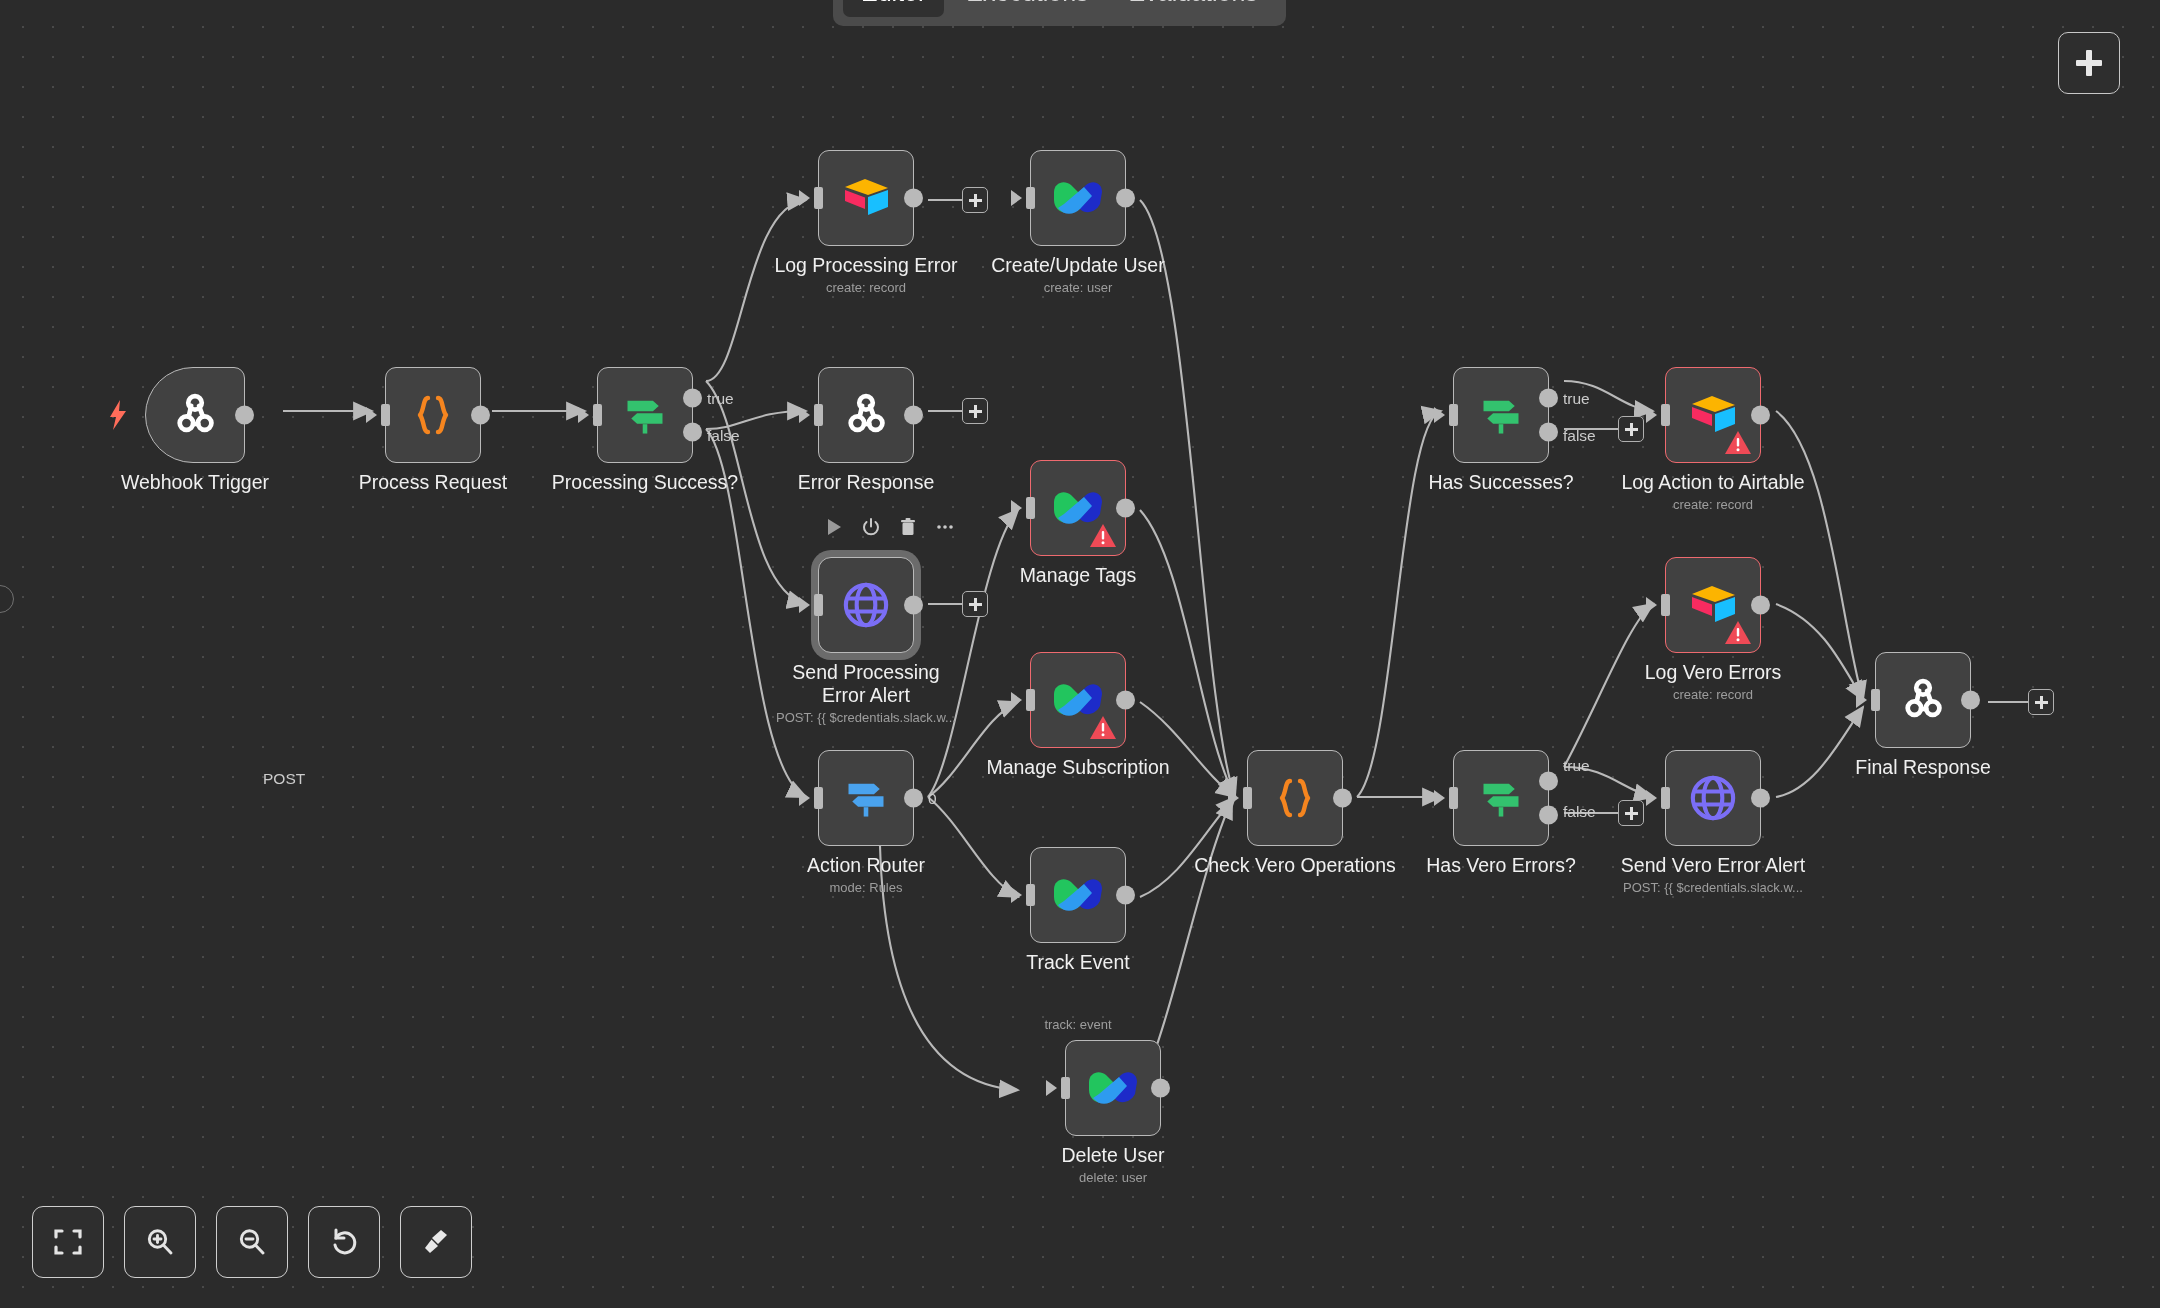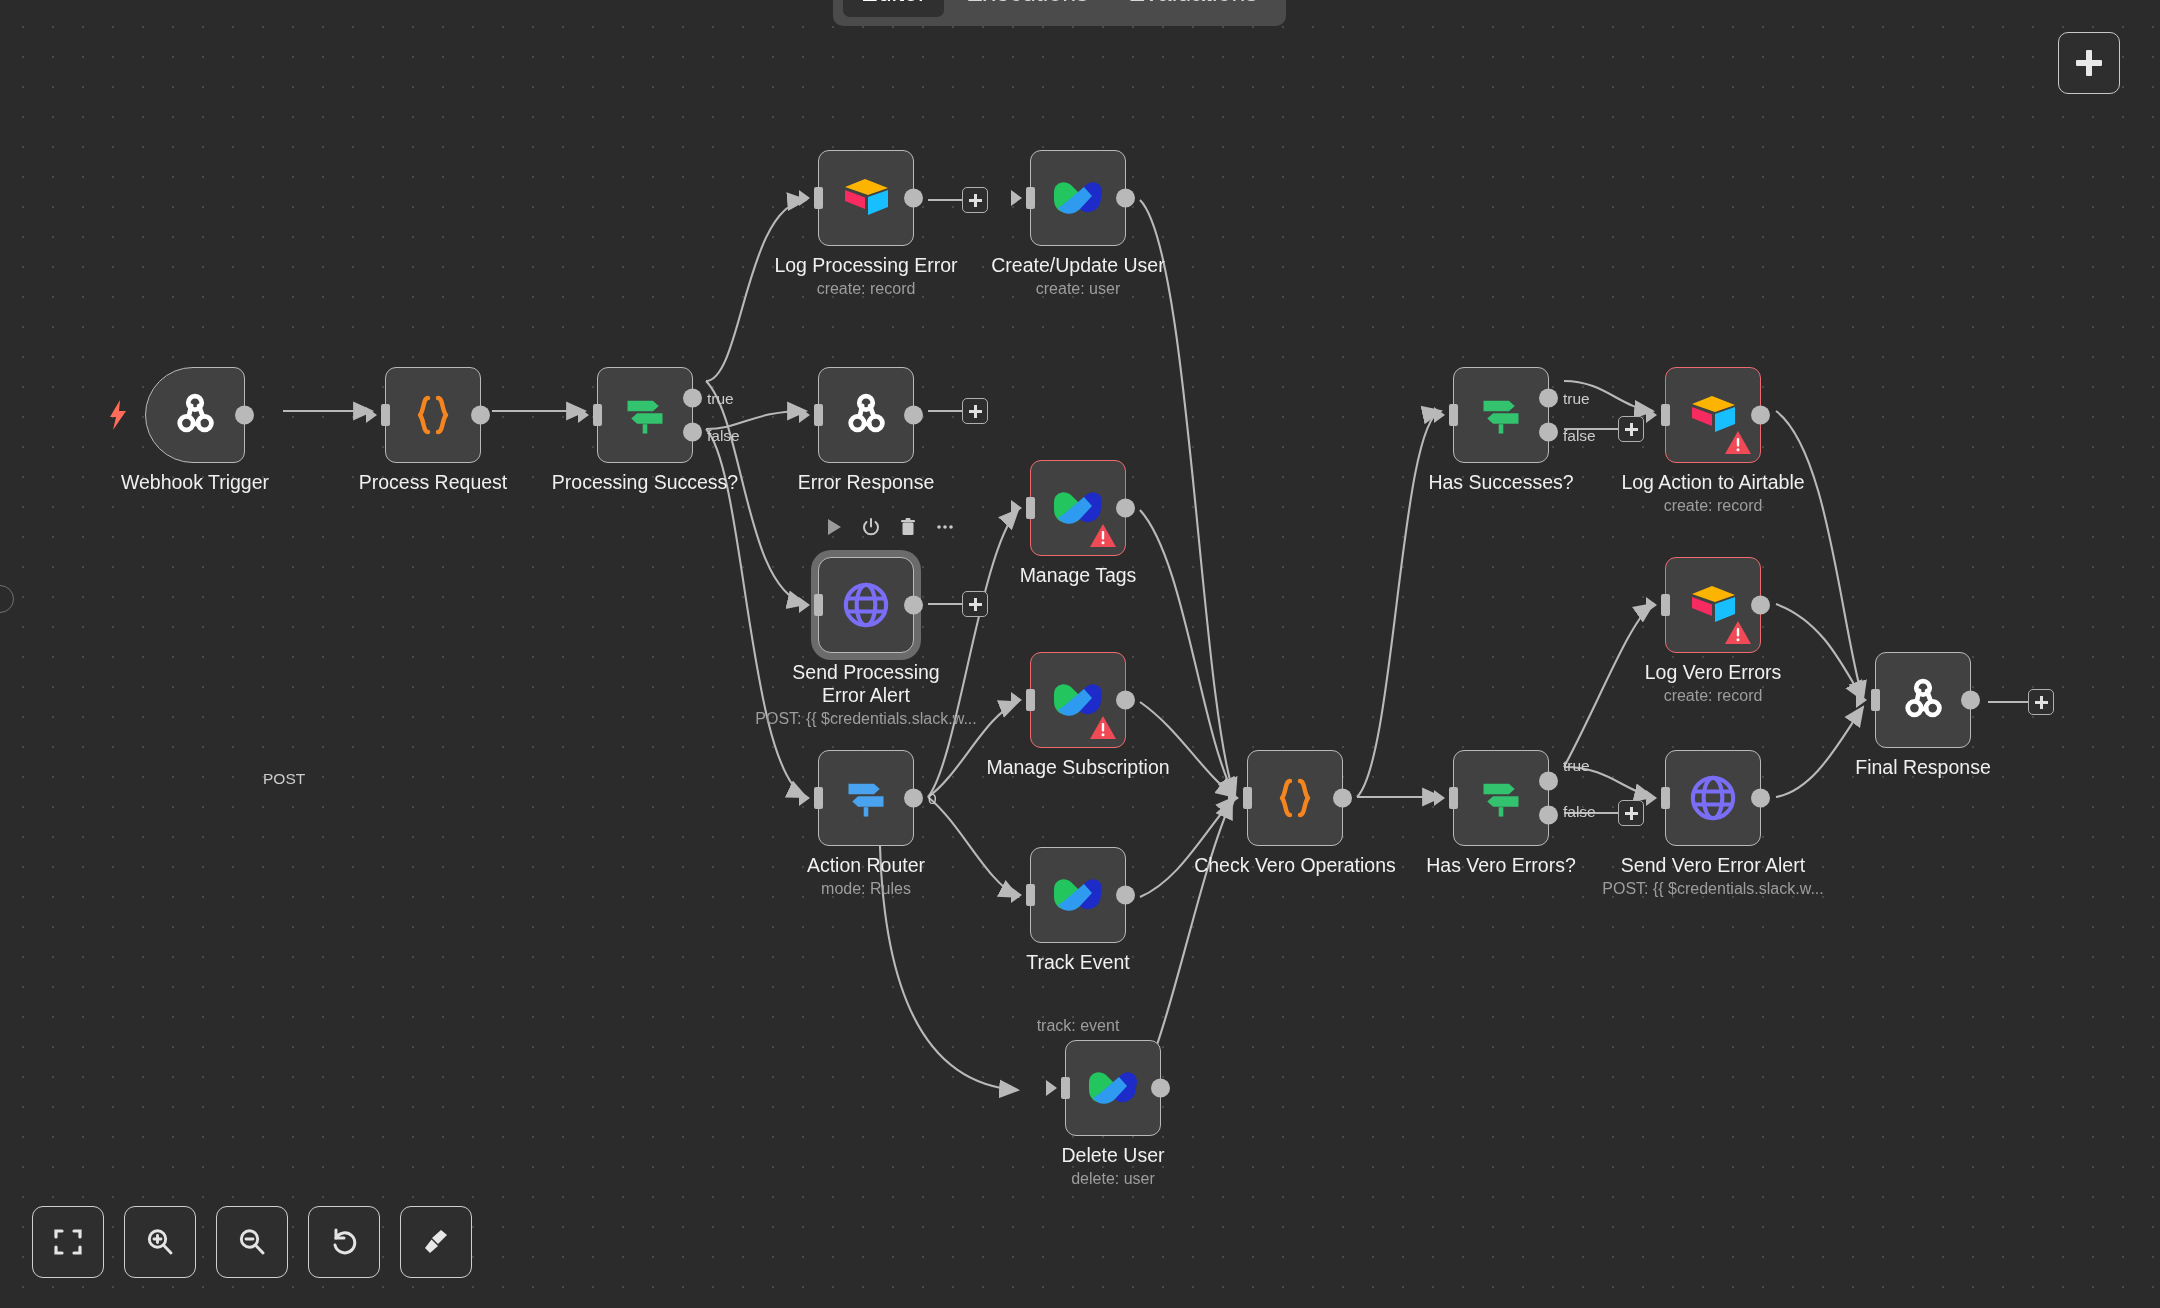--- a/index.html
+++ b/index.html
@@ -121,21 +121,21 @@
     white-space: nowrap;
   }
   .node-label.wrap { white-space: normal; width: 180px; }
   .node-sub {
     position: absolute;
     left: 50%;
     transform: translateX(-50%);
     width: 250px;
     text-align: center;
     color: #9d9d9d;
-    font-size: 16px;
+    font-size: 13px;
     white-space: nowrap;
   }
 
   
   .warn-tri {
     position: absolute;
     right: 8px;
     bottom: 6px;
     width: 28px;
     height: 26px;

